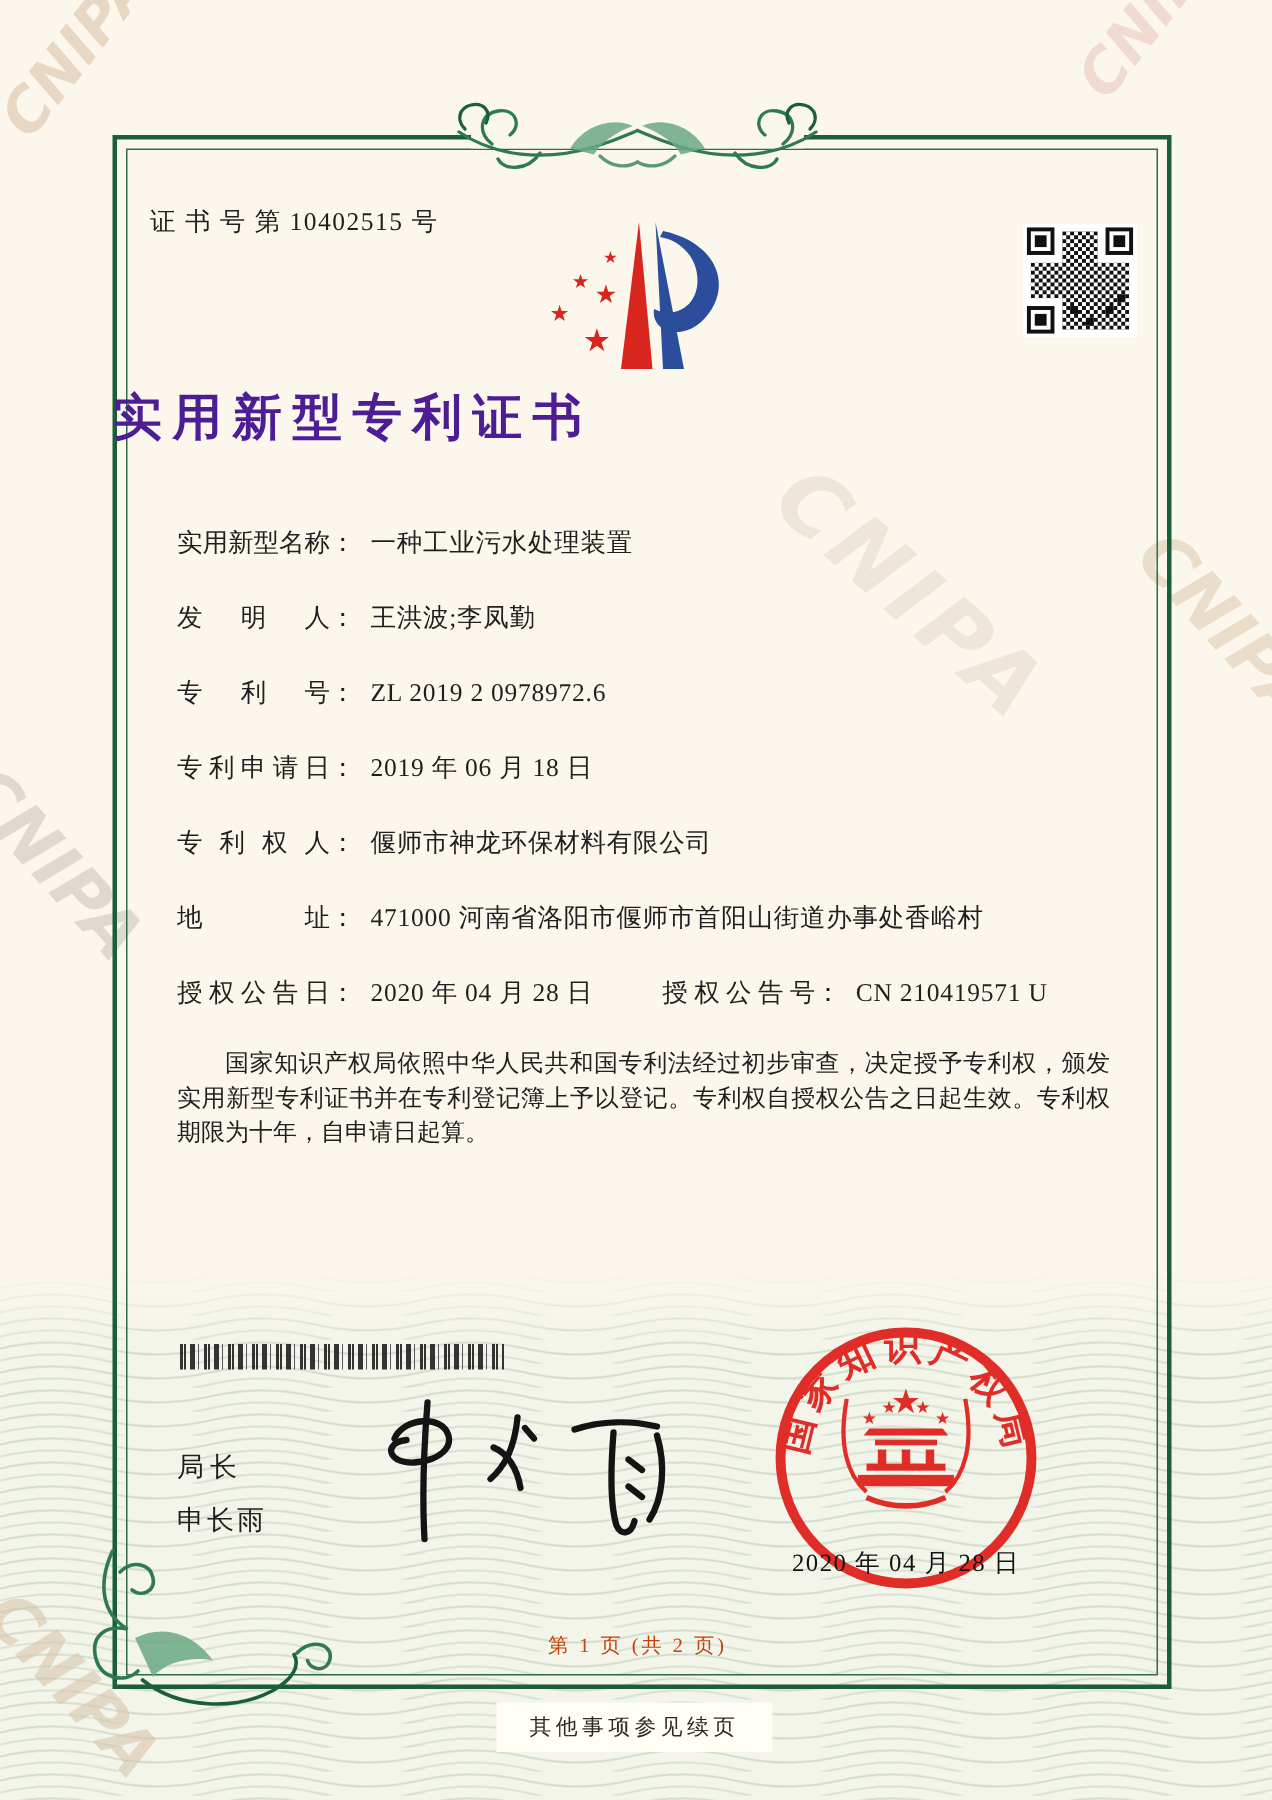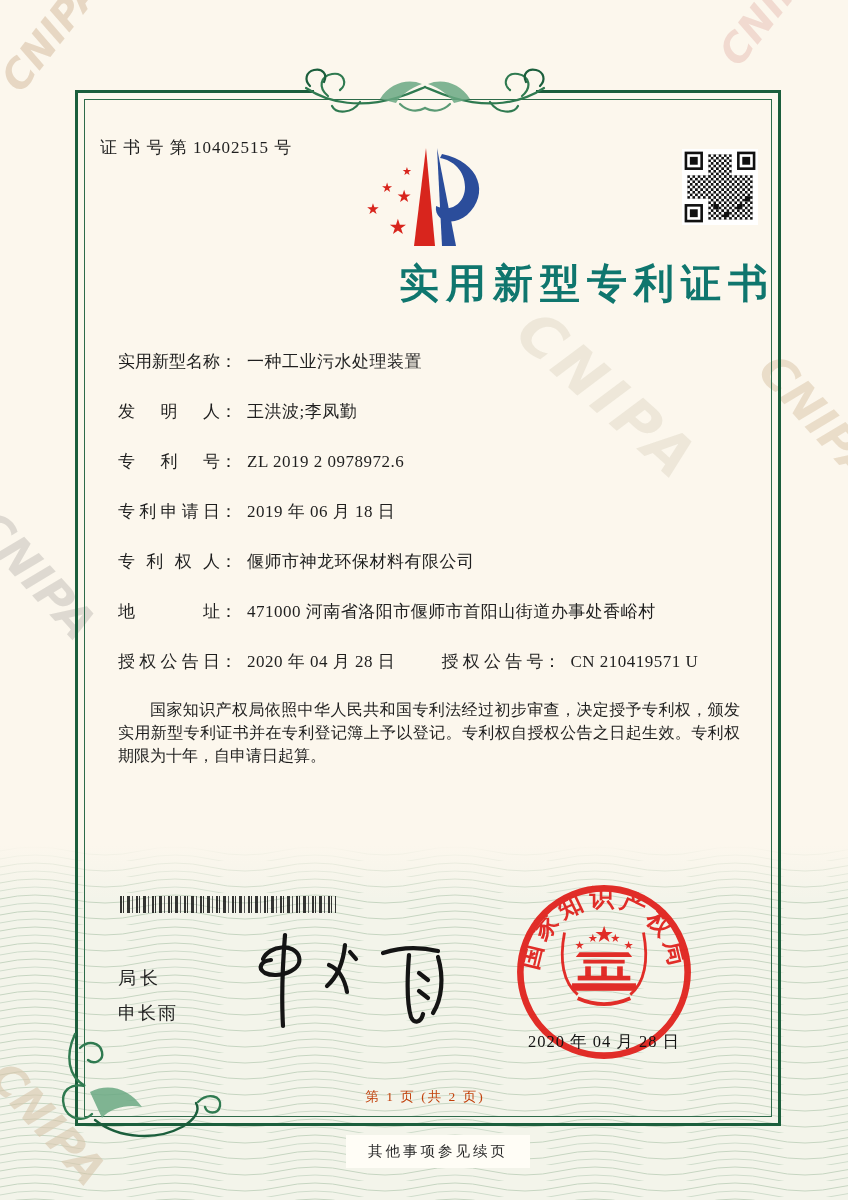--- a/index.html
+++ b/index.html
@@ -20,22 +20,22 @@
 
   
   .frame-outer{left:75px;top:90px;width:700px;height:1030px;border:3px solid #1b5e3c;}
   .frame-inner{left:84px;top:99px;width:686px;height:1016px;border:1px solid #2e6b4a;}
 
   .cert-no{left:100px;top:136px;font-size:17px;letter-spacing:1px;}
 
   .logo{left:350px;top:142px;width:152px;height:114px;}
   .qr{left:682px;top:149px;width:76px;height:76px;}
 
-  .title{left:75px;top:256px;width:700px;margin:0;text-align:right;
-         font-size:40px;font-weight:700;letter-spacing:7px;color:#0f766e;}
+  .title{left:75px;top:256px;width:700px;margin:0;text-align:left;
+         font-size:33px;font-weight:700;letter-spacing:7px;color:#4c1d95;}
 
   .fields{left:118px;top:350px;width:628px;font-size:17px;}
   .frow{white-space:nowrap;height:22px;margin-bottom:28px;}
   .flabel{display:inline-block;width:102px;text-align:justify;text-align-last:justify;}
   .fcolon{display:inline-block;}
   .fvalue{margin-left:10px;letter-spacing:.5px;}
   .pair2{margin-left:42px;}
 
   .paras{left:118px;top:698px;width:622px;font-size:16px;line-height:23px;text-align:justify;}
   .paras p{margin:0 0 3px 0;text-indent:2em;}
@@ -47,21 +47,21 @@
 
   .signer-title{left:118px;top:966px;font-size:18px;letter-spacing:4px;}
   .signer-name{left:118px;top:1001px;font-size:18px;letter-spacing:2px;}
   .signature{left:233px;top:925px;width:228px;height:108px;}
 
   .seal{left:510px;top:878px;width:188px;height:188px;opacity:.94;}
   .seal-date{left:506px;top:1031px;width:196px;text-align:center;font-size:16.5px;
              letter-spacing:1px;color:#131313;}
 
   .page-num{left:75px;top:1088px;width:700px;text-align:center;font-size:13.5px;letter-spacing:2px;color:#c2410c;}
-  .note{left:346px;top:1135px;background:#fffdf6;padding:7px 22px;font-size:14.5px;
+  .note{left:331px;top:1135px;background:#fffdf6;padding:7px 22px;font-size:14.5px;
         letter-spacing:3px;color:#2a2a2a;}
 </style>
 </head>
 <body>
 
 <div class="page">
 
   <svg class="abs" style="left:0;top:845px;" width="848" height="355" viewBox="0 0 848 355">
     <defs>
       <pattern id="waves" width="140" height="16" patternUnits="userSpaceOnUse">

